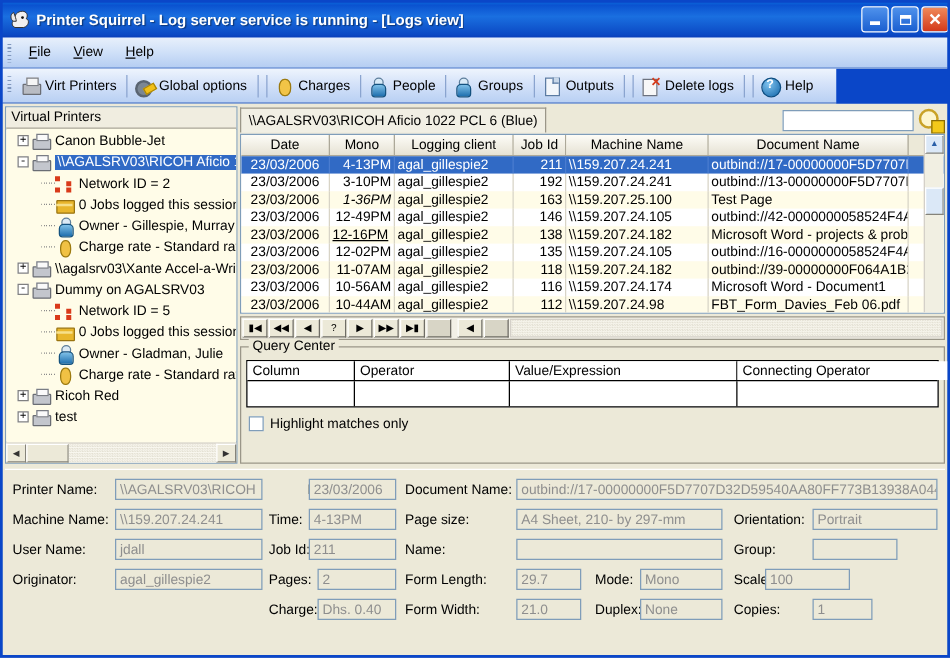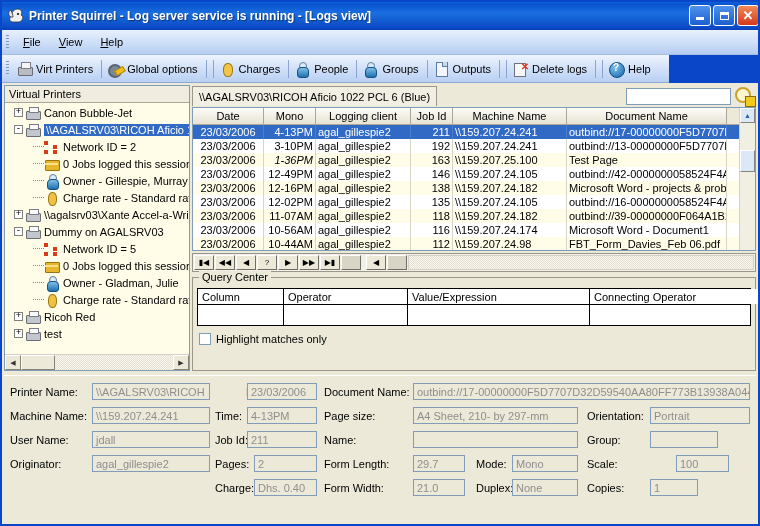--- a/index.html
+++ b/index.html
@@ -497,21 +497,21 @@
             <div class="grow odd">
               <div class="gc" style="width: 71px; text-align: center;">23/03/2006</div>
               <div class="gc" style="width: 52px; text-align: right;">12-49PM</div>
               <div class="gc" style="width: 95px; text-align: left;">agal_gillespie2</div>
               <div class="gc" style="width: 42px; text-align: right;">146</div>
               <div class="gc" style="width: 114px; text-align: left;">\\159.207.24.105</div>
               <div class="gc" style="width: 160px; text-align: left;">outbind://42-0000000058524F4A</div>
             </div>
             <div class="grow even">
               <div class="gc" style="width: 71px; text-align: center;">23/03/2006</div>
-              <div class="gc" style="width: 52px; text-align: right;">12-16PM</div>
+              <div class="gc" style="width: 52px; text-align: left; text-decoration: underline;">12-16PM</div>
               <div class="gc" style="width: 95px; text-align: left;">agal_gillespie2</div>
               <div class="gc" style="width: 42px; text-align: right;">138</div>
               <div class="gc" style="width: 114px; text-align: left;">\\159.207.24.182</div>
               <div class="gc" style="width: 160px; text-align: left;">Microsoft Word - projects &amp; problems</div>
             </div>
             <div class="grow odd">
               <div class="gc" style="width: 71px; text-align: center;">23/03/2006</div>
               <div class="gc" style="width: 52px; text-align: right;">12-02PM</div>
               <div class="gc" style="width: 95px; text-align: left;">agal_gillespie2</div>
               <div class="gc" style="width: 42px; text-align: right;">135</div>
@@ -620,21 +620,21 @@
 
       <div class="fld-label" style="left:6px;  top:82px;">Originator:</div>
       <div class="fld" style="left:88px; top:79px; width:118px;">agal_gillespie2</div>
       <div class="fld-label" style="left:211px;top:82px;">Pages:</div>
       <div class="fld" style="left:250px;top:79px; width:63px;">2</div>
       <div class="fld-label" style="left:320px;top:82px;">Form Length:</div>
       <div class="fld" style="left:409px;top:79px; width:52px;">29.7</div>
       <div class="fld-label" style="left:472px;top:82px;">Mode:</div>
       <div class="fld" style="left:508px;top:79px; width:66px;">Mono</div>
       <div class="fld-label" style="left:583px;top:82px;">Scale:</div>
-      <div class="fld" style="left:672px;top:79px; width:53px;">100</div>
+      <div class="fld" style="left:608px;top:79px; width:68px;">100</div>
 
       <div class="fld-label" style="left:211px;top:106px;">Charge:</div>
       <div class="fld" style="left:250px;top:103px; width:63px;">Dhs. 0.40</div>
       <div class="fld-label" style="left:320px;top:106px;">Form Width:</div>
       <div class="fld" style="left:409px;top:103px; width:52px;">21.0</div>
       <div class="fld-label" style="left:472px;top:106px;">Duplex:</div>
       <div class="fld" style="left:508px;top:103px; width:66px;">None</div>
       <div class="fld-label" style="left:583px;top:106px;">Copies:</div>
       <div class="fld" style="left:646px;top:103px; width:48px;">1</div>
     </div>

